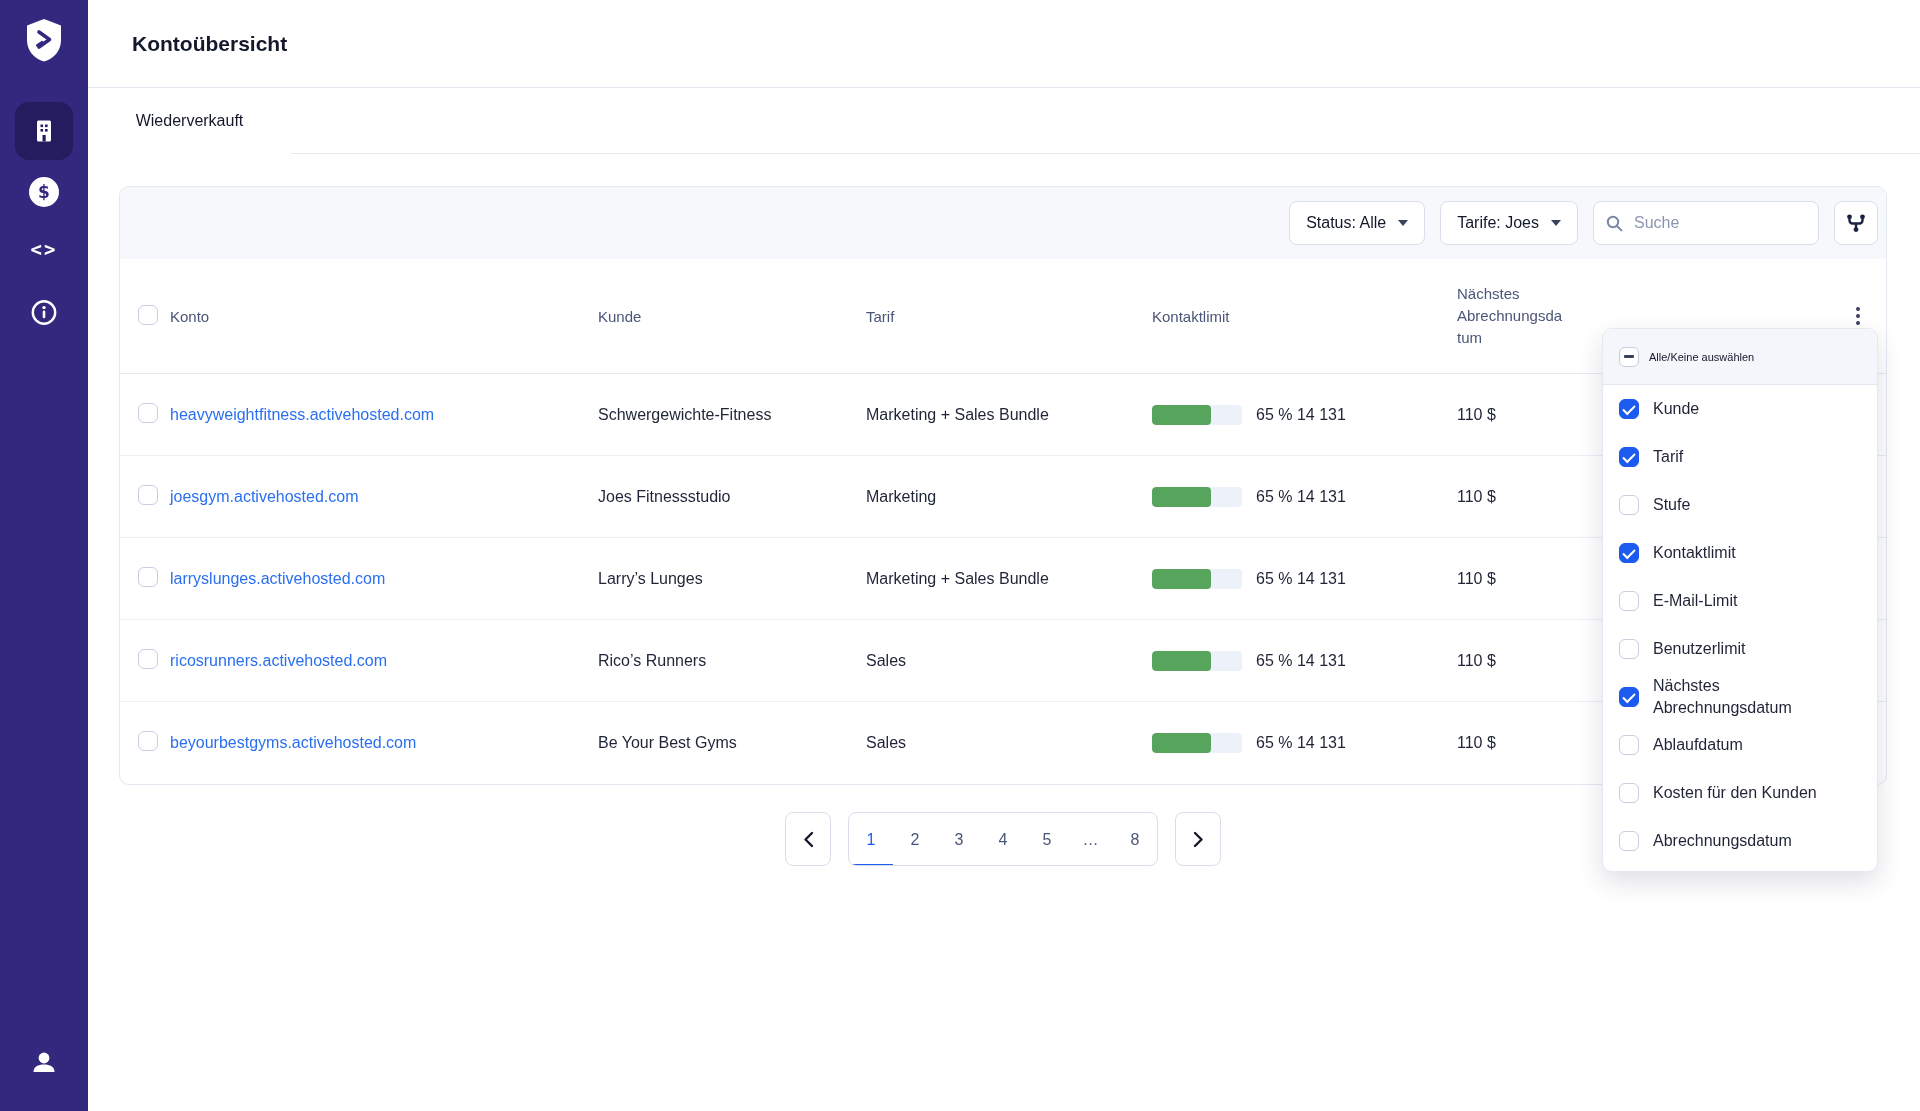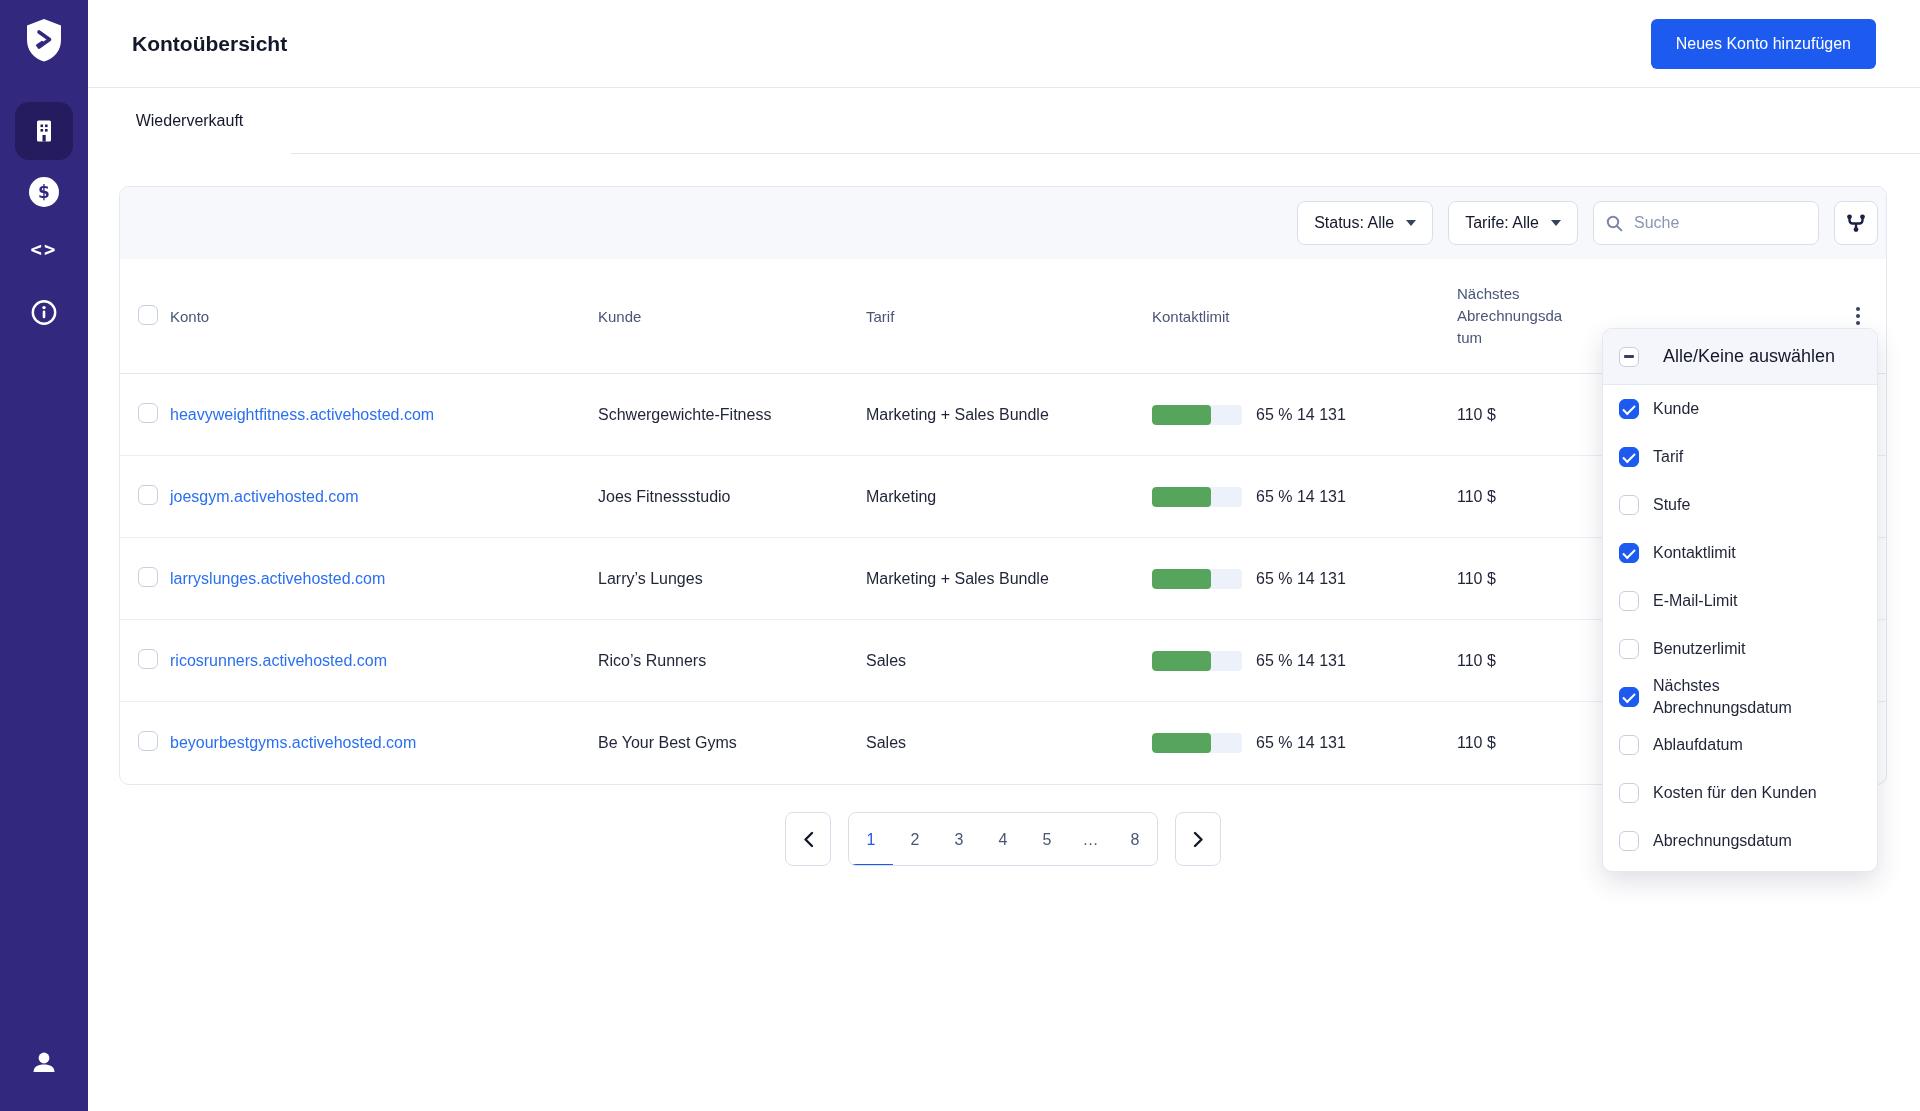--- a/index.html
+++ b/index.html
@@ -67,22 +67,22 @@
   .pagination{width:1768px;margin-top:27px;display:flex;justify-content:center;align-items:center;gap:17px;}
   .pgbtn{width:46px;height:54px;border:1px solid #D9DFEA;border-radius:8px;background:#fff;display:grid;place-items:center;cursor:pointer;}
   .pages{height:54px;border:1px solid #D9DFEA;border-radius:8px;display:flex;background:#fff;overflow:hidden;}
   .page{width:44px;height:54px;display:grid;place-items:center;font-size:16px;color:#4A5578;font-weight:500;position:relative;cursor:pointer;}
   .page.active{color:var(--accent);}
   .page.active::after{content:"";position:absolute;bottom:0;left:0;width:100%;height:3px;background:var(--accent);}
   .page.ellipsis{cursor:default;letter-spacing:1px;}
   
   .dropdown{position:absolute;left:1602px;top:328px;width:276px;background:#fff;border:1px solid #E3E8F1;border-radius:10px;
     box-shadow:0 10px 26px rgba(25,35,70,.14);z-index:10;overflow:hidden;padding-bottom:6px;}
-  .dd-head{background:#F4F6FB;border-bottom:1px solid #E4E8F0;display:flex;align-items:center;gap:24px;
-    padding:0 16px;height:56px;font-size:18px;color:#14182B;font-weight:500;cursor:pointer;}
+  .dd-head{background:#F4F6FB;border-bottom:1px solid #E4E8F0;display:flex;align-items:center;gap:10px;
+    padding:0 16px;height:56px;font-size:11px;color:#14182B;font-weight:500;cursor:pointer;}
   .dd-item{display:flex;align-items:center;gap:14px;padding:0 16px;min-height:48px;font-size:16px;color:#1F2437;cursor:pointer;}
   .dd-item .lbl{max-width:176px;line-height:1.4;}
 </style>
 </head>
 <body>
 
 <nav class="sidebar">
   <span class="sb-item sb-logo">
     <svg width="38" height="44" viewBox="0 0 38 44">
       <path d="M19 1 L36 7.5 V22 C36 33 29 40.5 19 43.5 C9 40.5 2 33 2 22 V7.5 Z" fill="#fff"></path>
@@ -121,37 +121,36 @@
       <circle cx="15" cy="10" r="5.4" fill="#fff"></circle>
       <path d="M4.5 24 C4.5 18.5 9 16.4 15 16.4 C21 16.4 25.5 18.5 25.5 24 Z" fill="#fff"></path>
     </svg>
   </span>
 </nav>
 
 <div class="main">
 
   <div class="header">
     <div class="page-title">Kontoübersicht</div>
-    <button class="add-btn">Neues Konto hinzufügen</button>
   </div>
 
   <div class="tabs">
     <div class="tab active">Wiederverkauft</div>
   </div>
 
   <div class="content">
     <div class="card">
 
       <div class="strip">
         <div class="selbox">
           <span>Status: Alle</span>
           <span class="caret"></span>
         </div>
         <div class="selbox">
-          <span>Tarife: Alle</span>
+          <span>Tarife: Joes</span>
           <span class="caret"></span>
         </div>
         <div class="search">
           <svg width="17" height="17" viewBox="0 0 17 17">
             <circle cx="7" cy="7" r="5.2" fill="none" stroke="#7C87A5" stroke-width="2"></circle>
             <line x1="11.2" y1="11.2" x2="15.4" y2="15.4" stroke="#7C87A5" stroke-width="2" stroke-linecap="round"></line>
           </svg>
           <input type="text" placeholder="Suche" style="">
         </div>
         <div class="colbtn">

